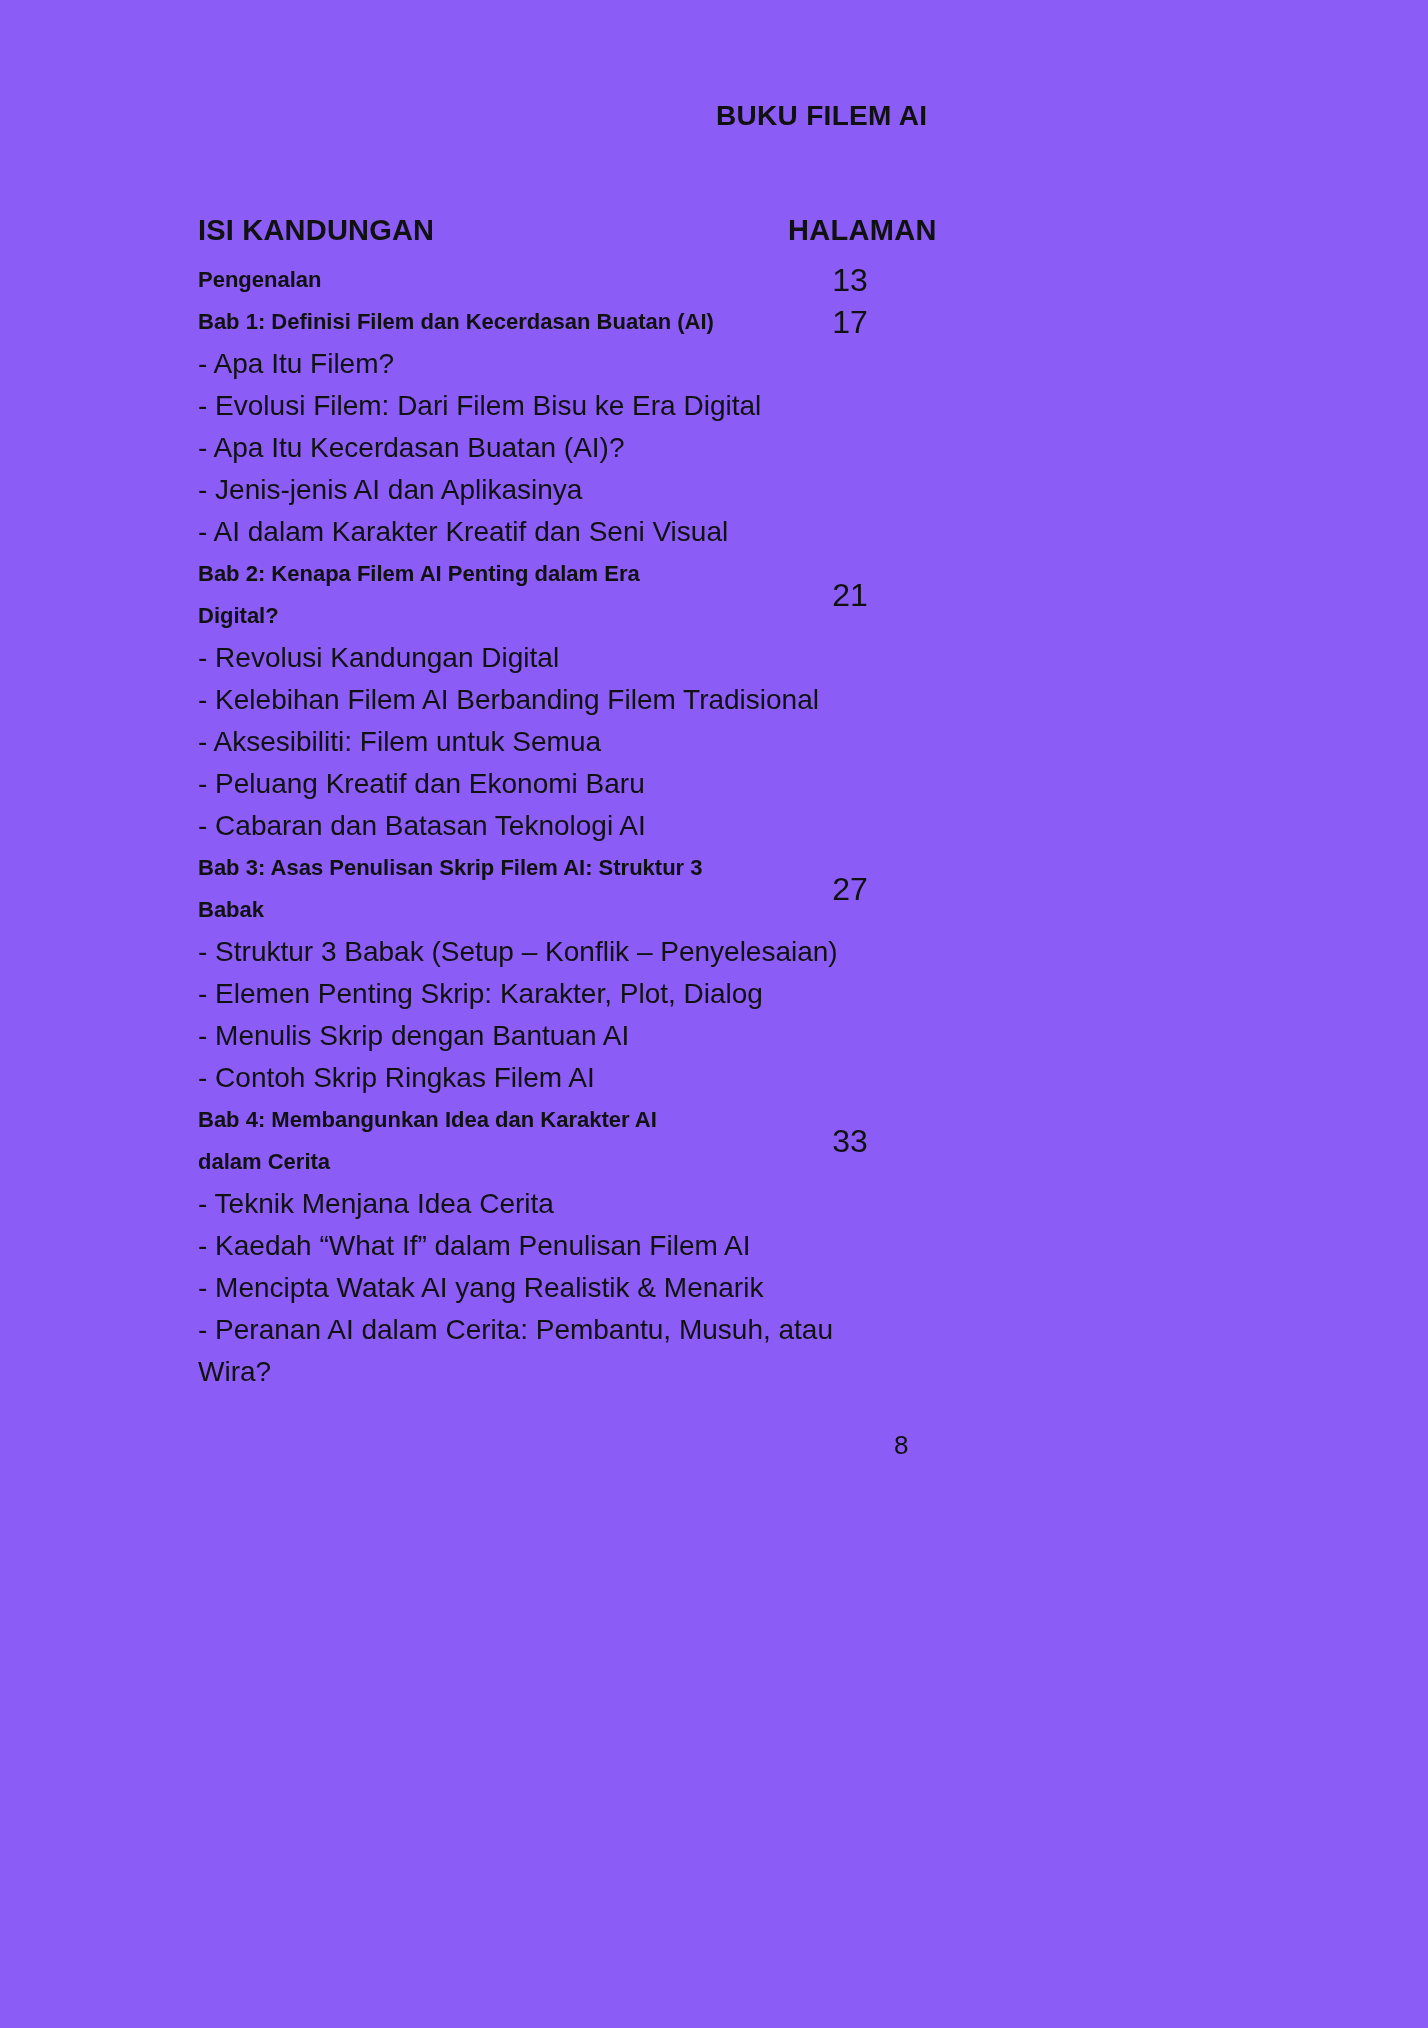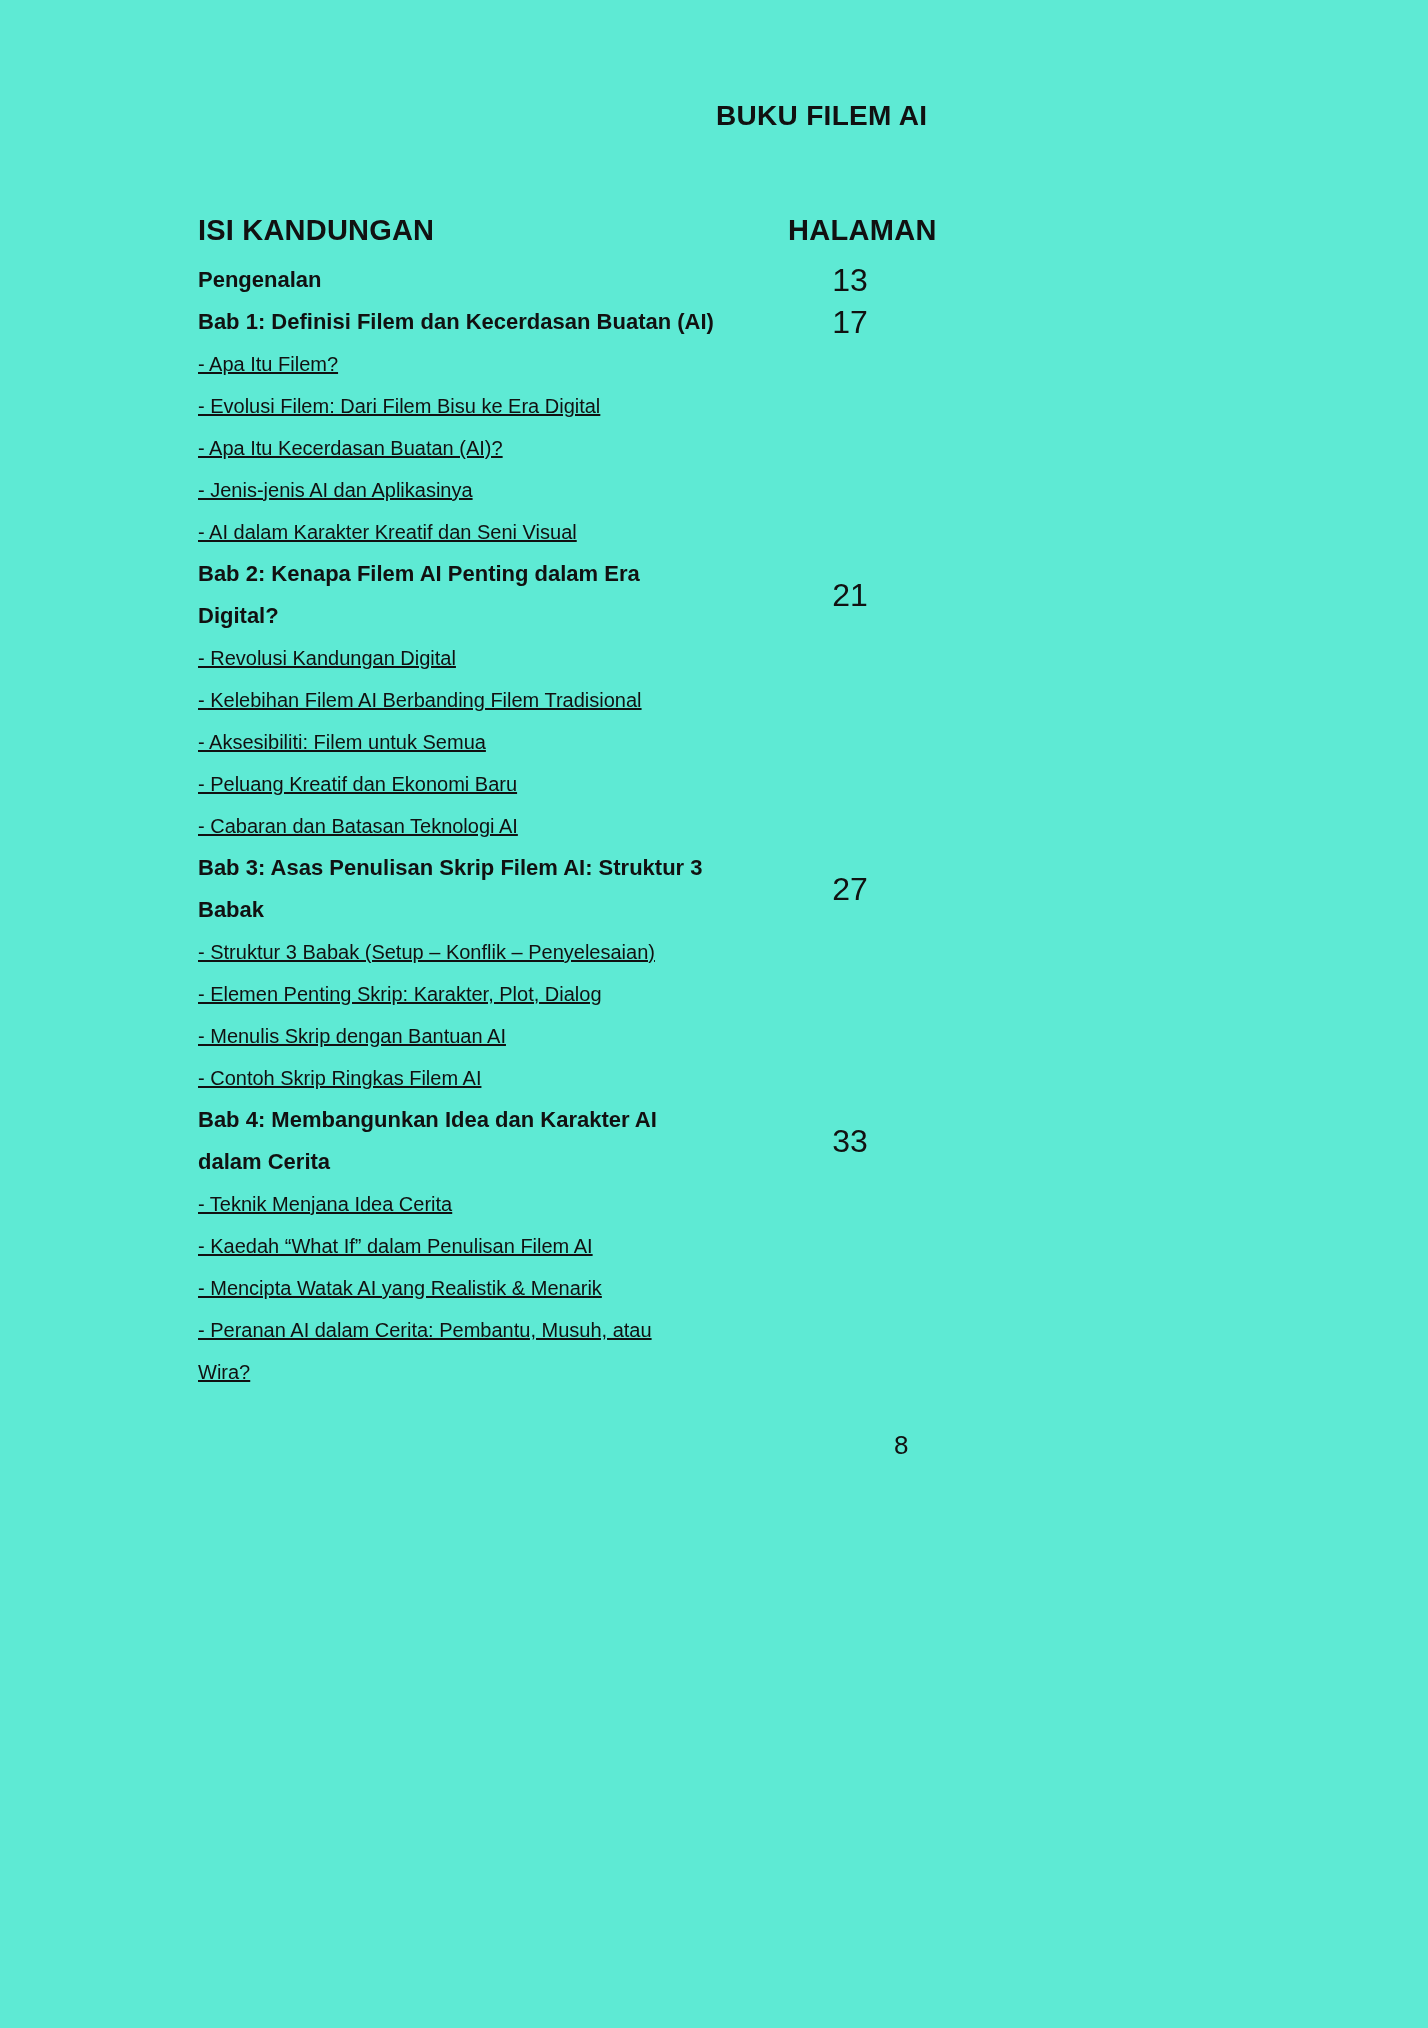--- a/index.html
+++ b/index.html
@@ -7,21 +7,21 @@
   body {
     font-family: "Liberation Sans", sans-serif;
     color: #111111;
     -webkit-font-smoothing: antialiased;
   }
   .page {
     position: relative;
     width: 1428px;
     height: 2028px;
     margin: 0 auto;
-    background: #5eead4;
+    background: #8b5cf6;
     overflow: hidden;
   }
   .book-title {
     position: absolute;
     top: 100px;
     left: 716px;
     font-size: 28px;
     font-weight: 700;
     letter-spacing: 0.3px;
     white-space: pre;
@@ -64,25 +64,24 @@
     white-space: pre;
   }
   .toc-page {
     flex: none;
     width: 124px;
     text-align: center;
     font-size: 32px;
     font-weight: 400;
   }
   .toc-sub {
-    font-size: 20px;
+    font-size: 28px;
     font-weight: 400;
     line-height: 42px;
     white-space: pre;
-    text-decoration: underline;
   }
   .page-number {
     position: absolute;
     top: 1430px;
     left: 894px;
     font-size: 26px;
   }
 </style>
 </head>
 <body>

